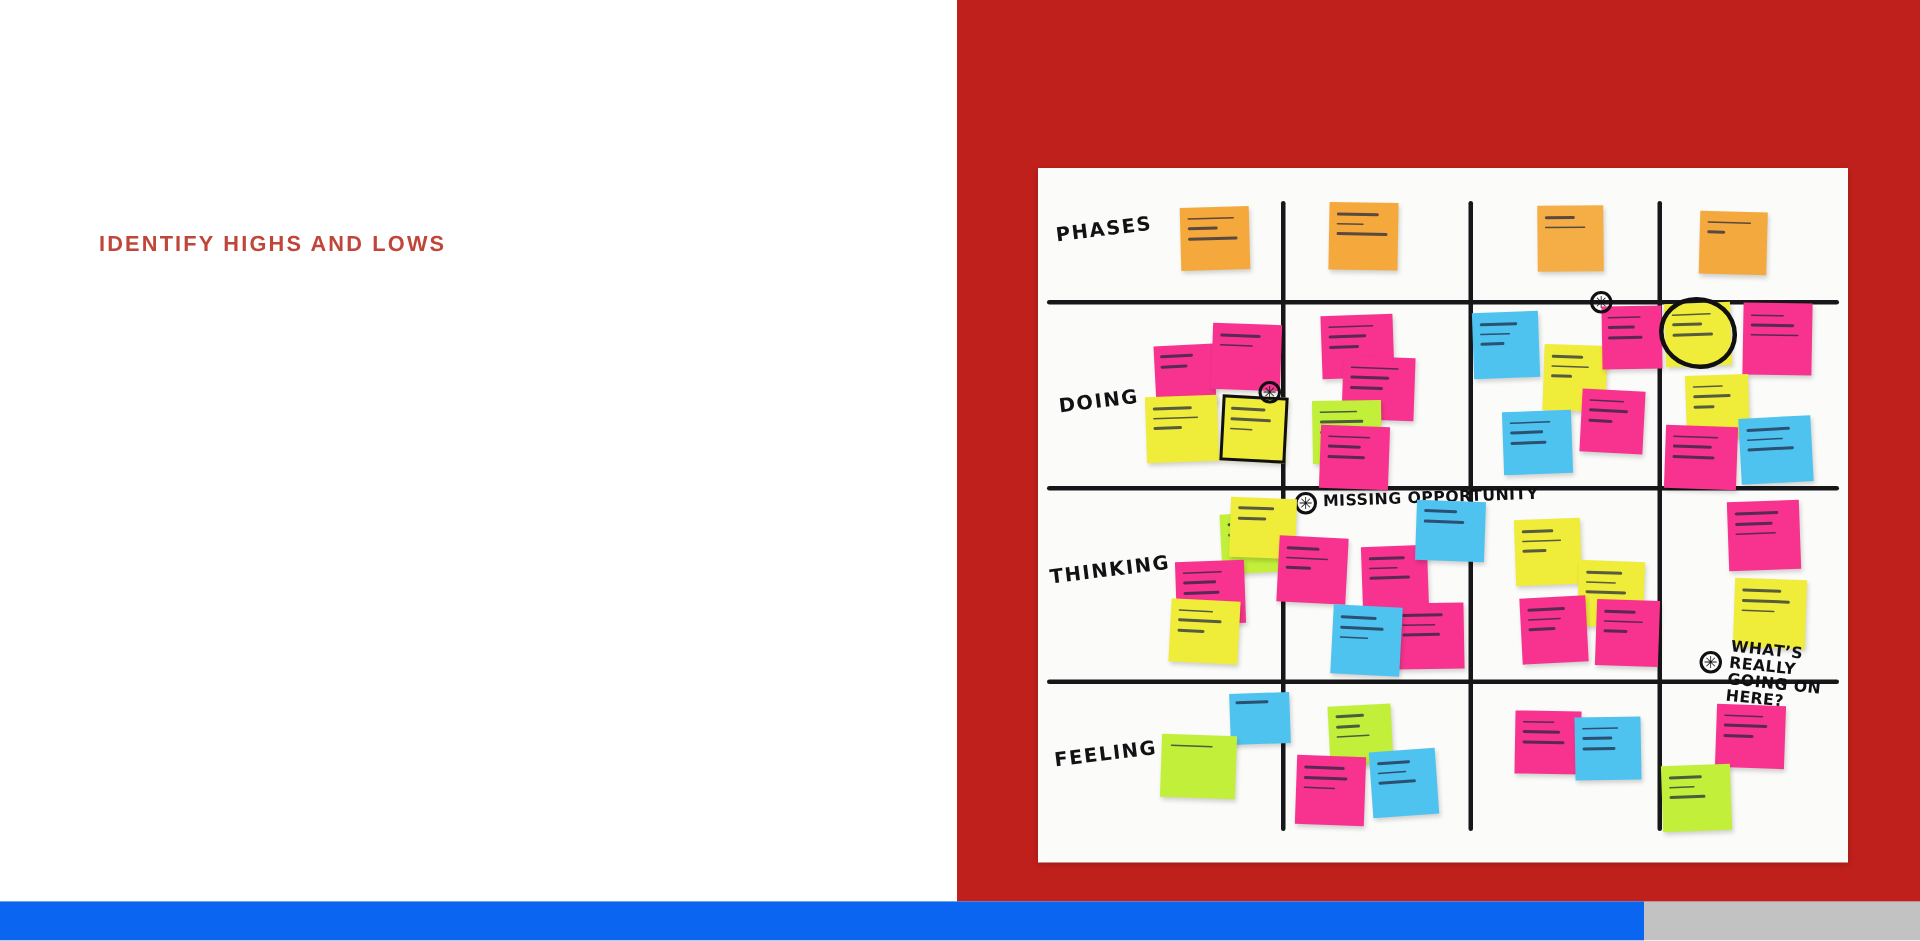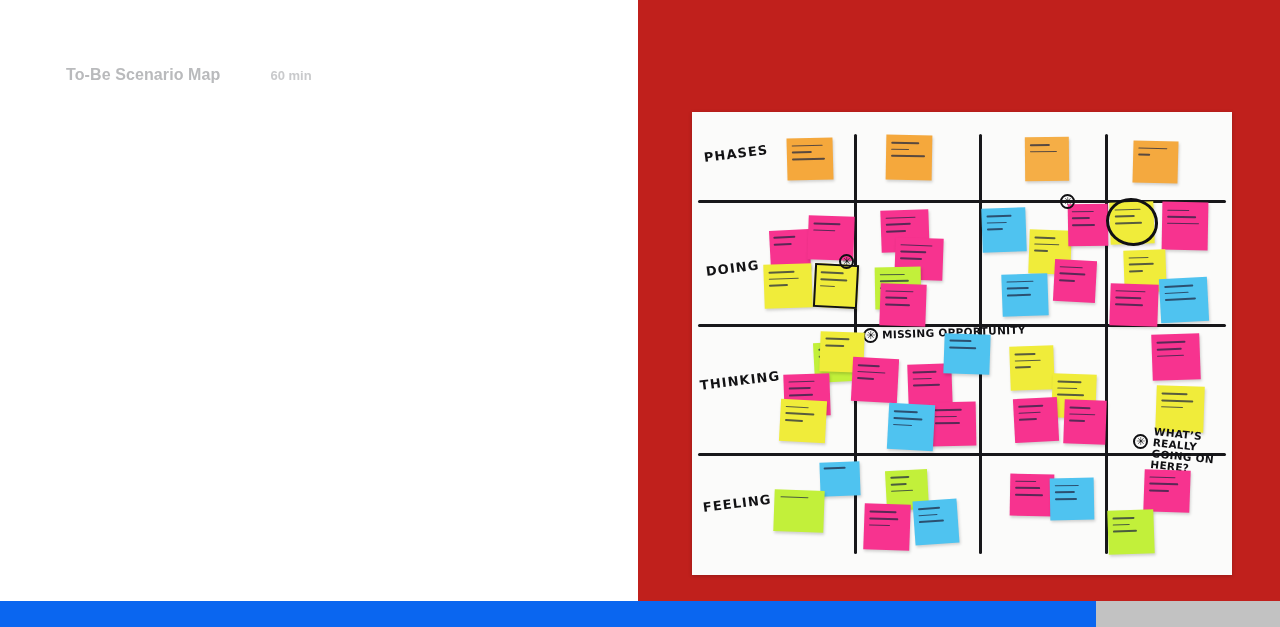--- a/index.html
+++ b/index.html
@@ -112,25 +112,22 @@
     background: #c0201c;
   }
 </style>
 </head>
 <body>
 
 <div id="slide">
 
   <div class="left-panel">
 
-    <div class="slide-header">
-      <span class="activity-title">To-Be Scenario Map</span>
-      <span class="activity-duration">60 min</span>
-    </div>
-
+
+    <div class="eyebrow">IDENTIFY HIGHS AND LOWS</div>
 
   </div>
 
   <div class="right-panel">
     <div class="photo">
       <div class="board">
 
         <div class="hline" style="left:6px;  top:88px;  width:528px;"></div>
         <div class="hline" style="left:6px;  top:212px; width:528px;"></div>
         <div class="hline" style="left:6px;  top:341px; width:528px;"></div>

